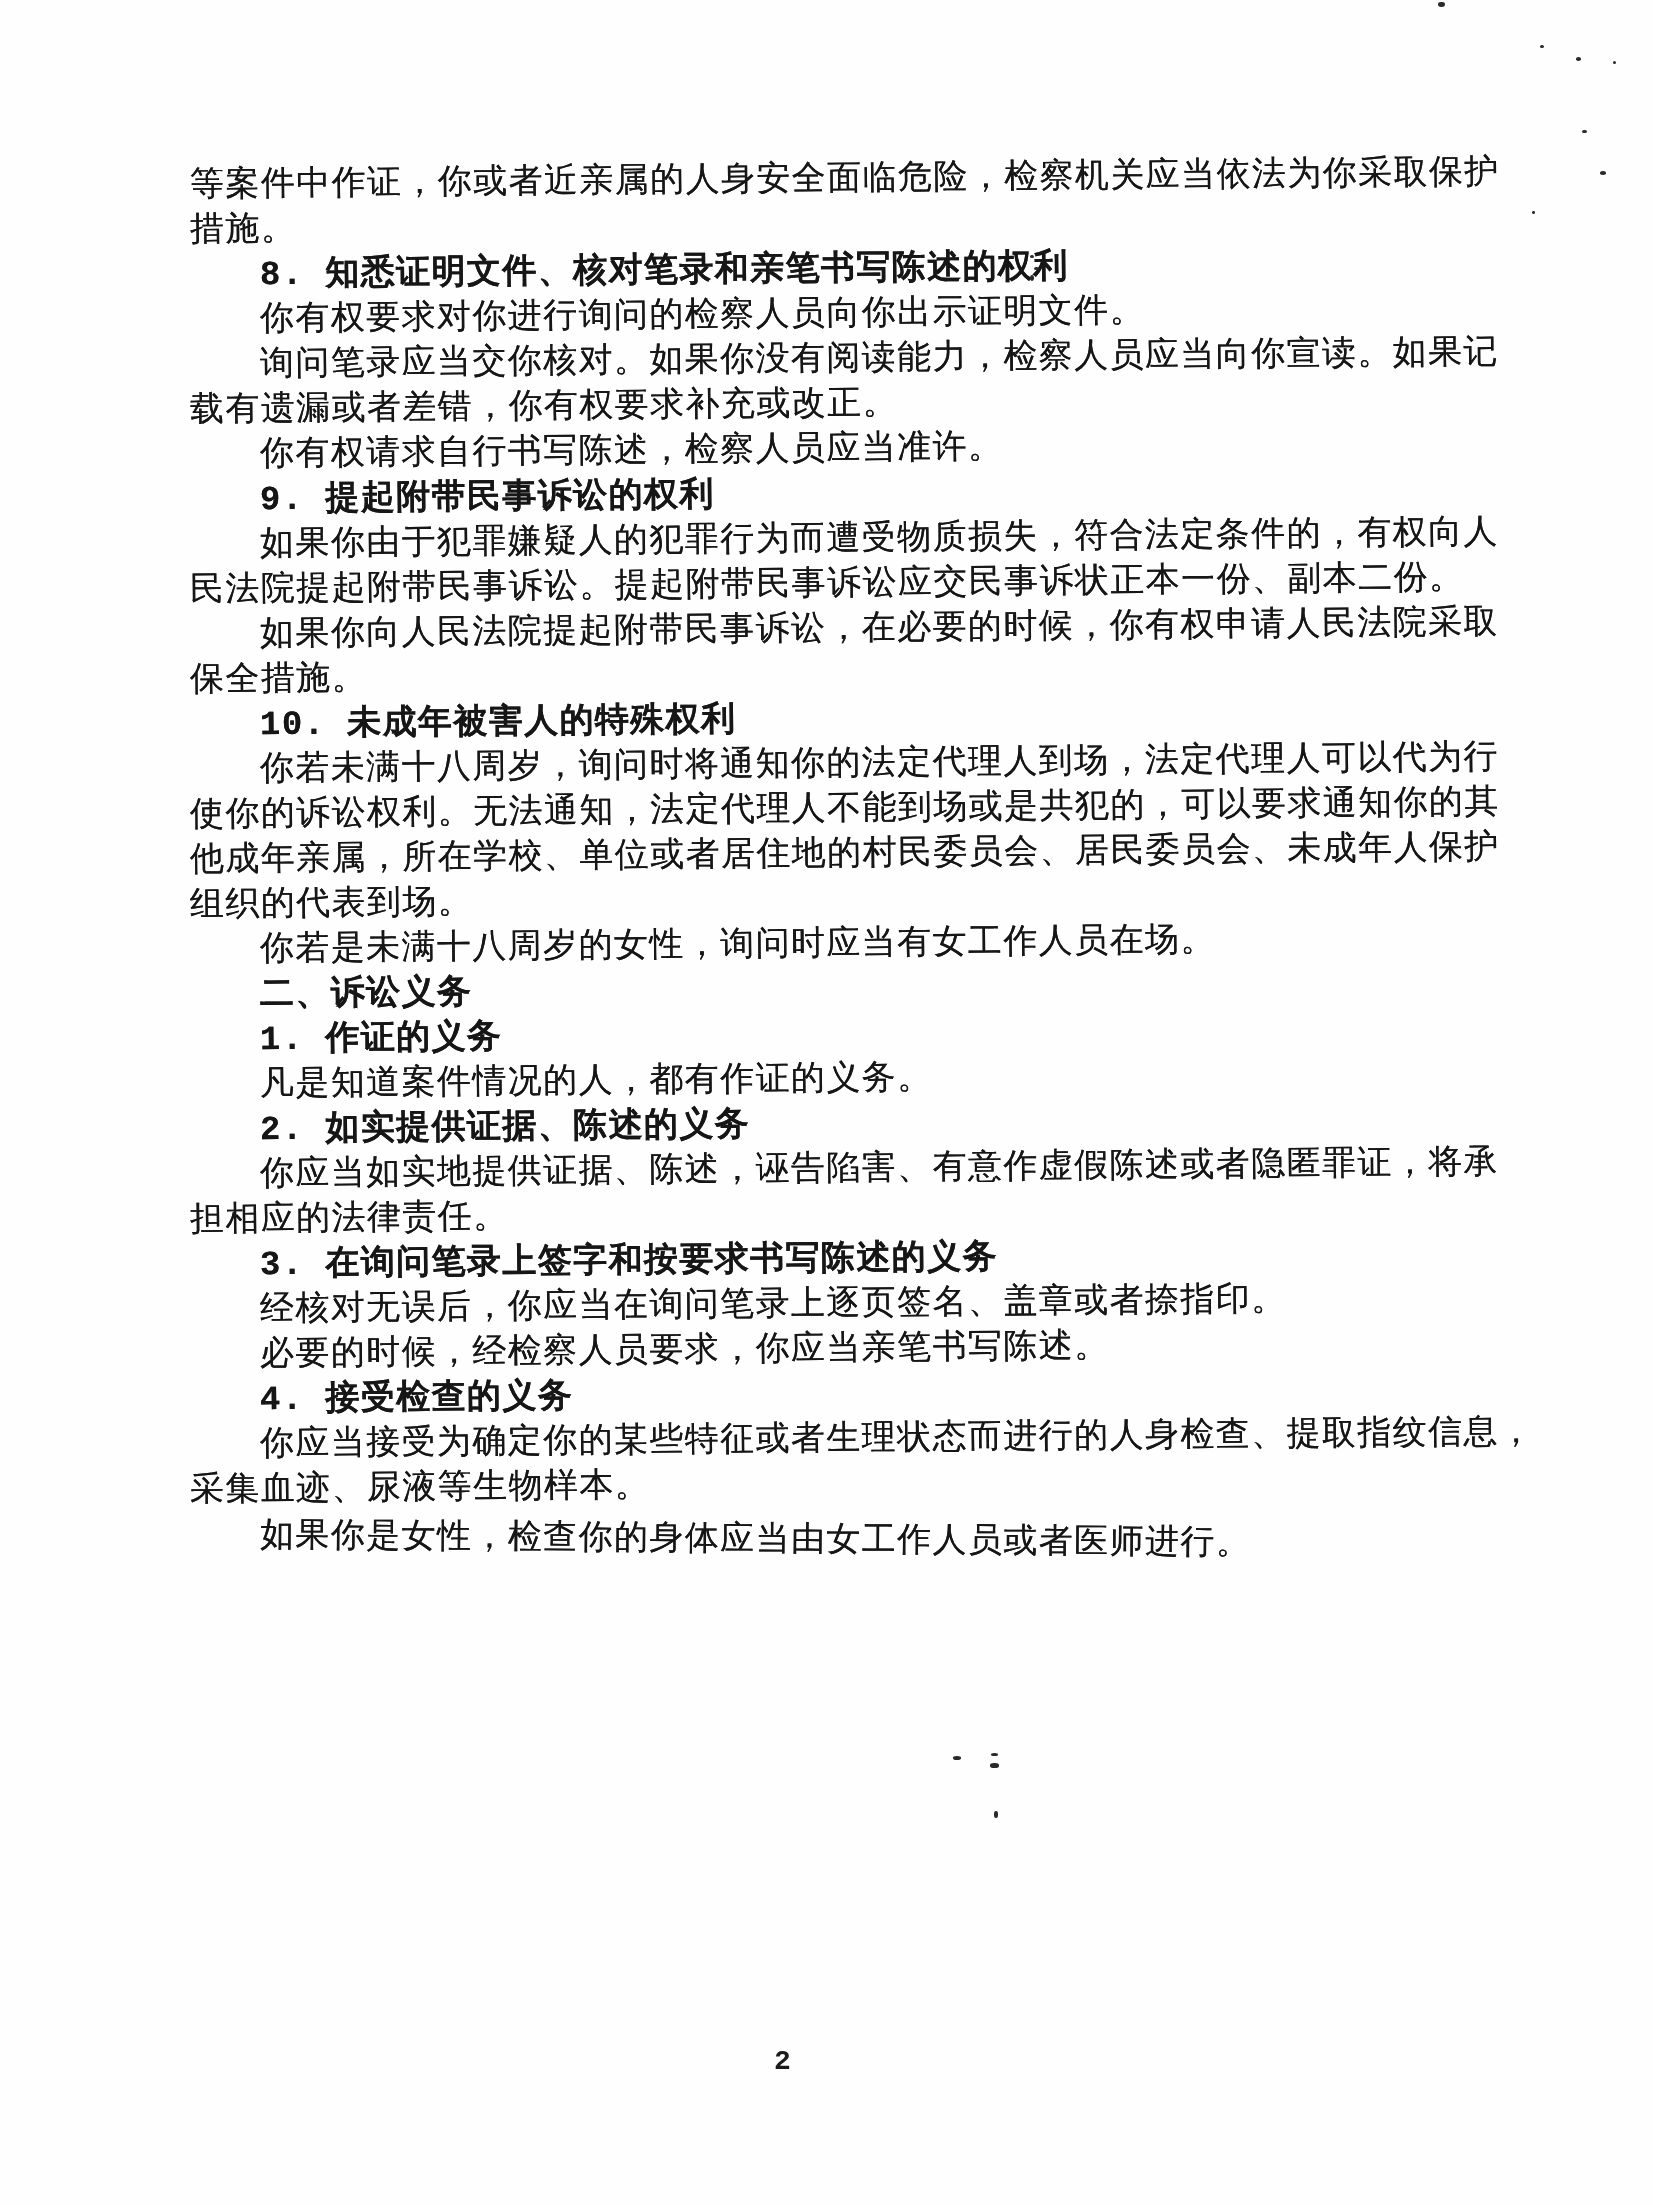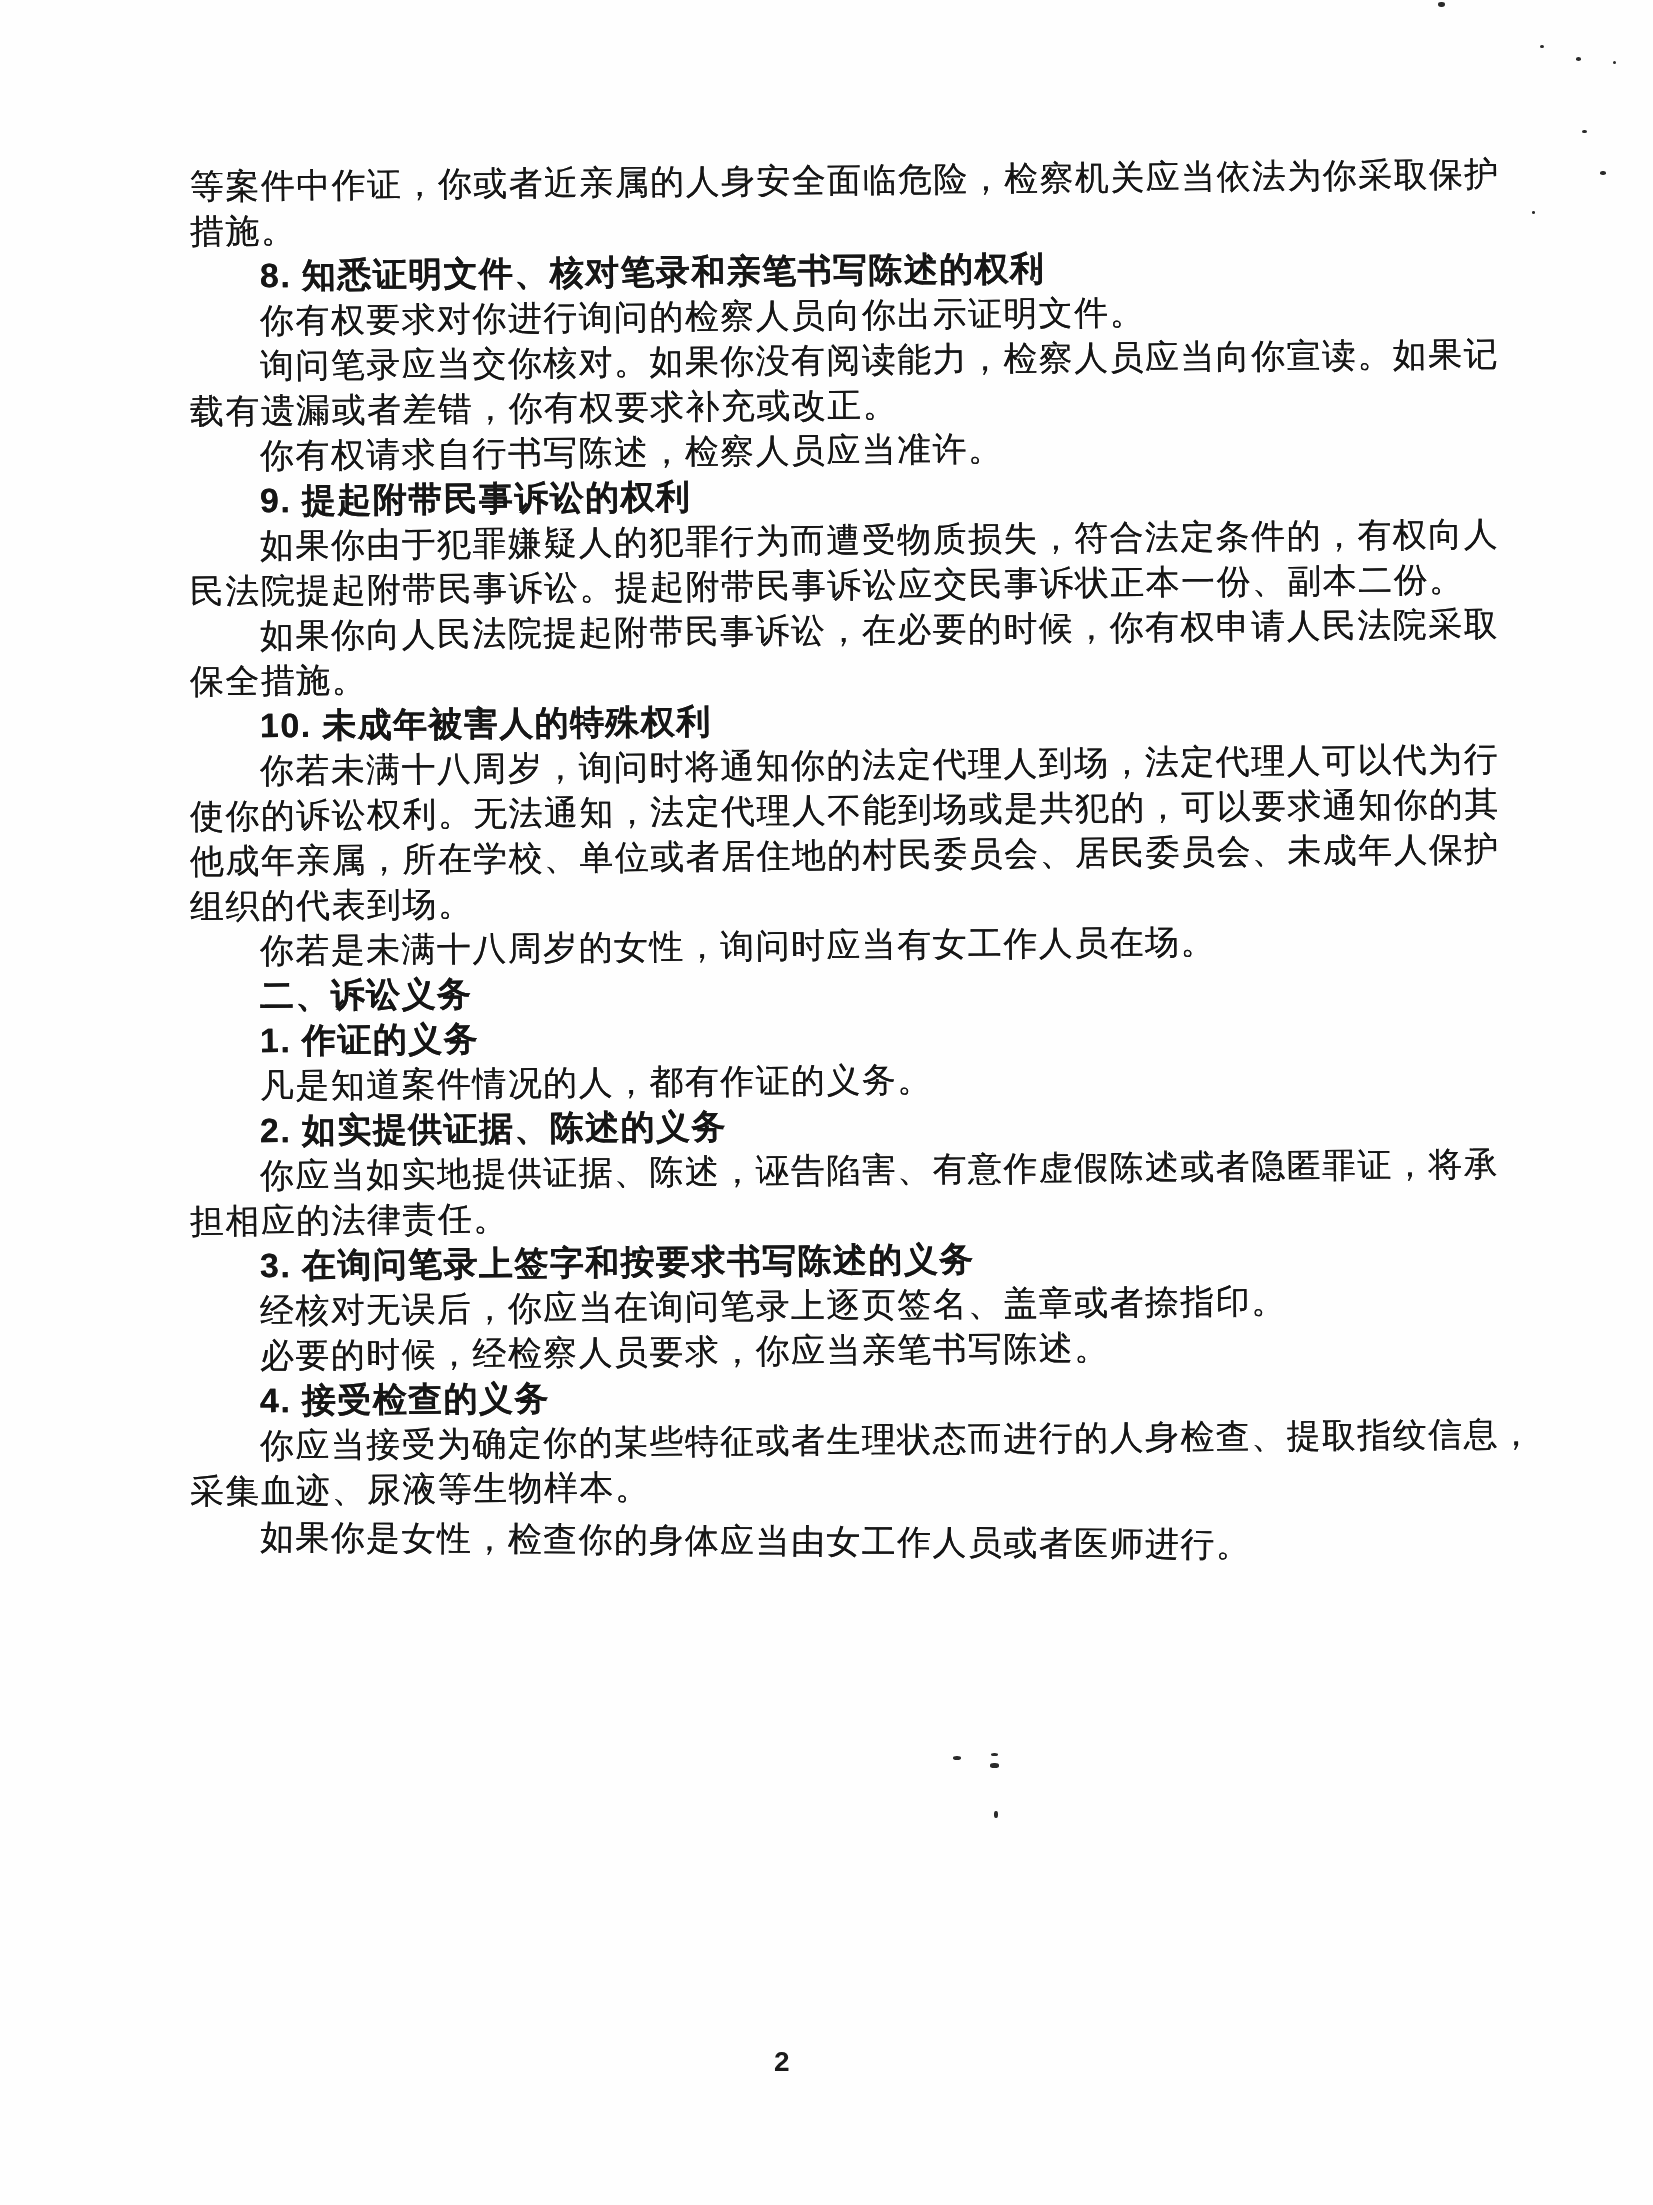--- a/index.html
+++ b/index.html
@@ -6,21 +6,21 @@
     margin: 0;
     padding: 0;
     background: #e8e8e8;
   }
   .scan-page {
     position: relative;
     width: 1654px;
     height: 2205px;
     background: #fefefe;
     overflow: hidden;
-    font-family: Liberation Sans, sans-serif;
+    font-family: Liberation Mono, monospace;
     color: #161616;
   }
   
   .text-block {
     position: absolute;
     left: 190px;
     top: 164px;
     width: 1324px;
     font-size: 34px;
     letter-spacing: 1.4px;

